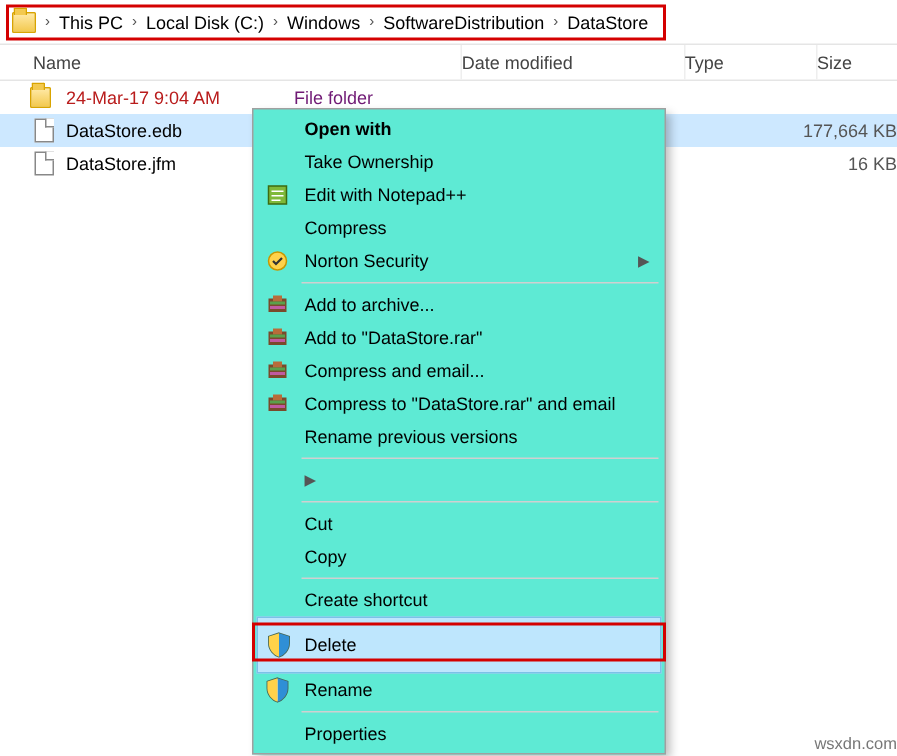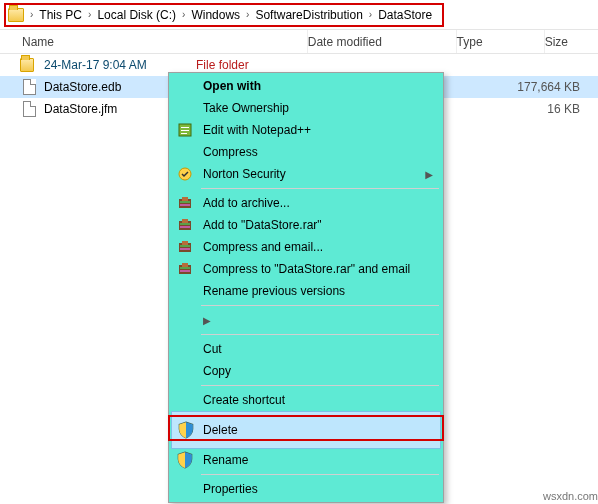--- a/index.html
+++ b/index.html
@@ -18,23 +18,23 @@
 .col-type { width:90px; }
 .col-size { flex:1; text-align:right; padding-right:30px; }
 .cols > div { border-right:1px solid #eee; height:100%; display:flex; align-items:center; }
 .cols > div:last-child { border-right:none; }
 
 .rows { }
 .row { display:flex; align-items:center; height:22px; }
 .row.sel { background:#cde8ff; }
 .row .ic { width:18px; display:flex; justify-content:center; margin-left:20px; margin-right:6px; }
 .row .nm { flex: 0 0 226px; }
-.row .dt { flex: 0 0 152px; color:#0c4a6e; }
-.row .tp { flex: 0 0 90px; color:#b91c1c; }
-.row .sz { flex:1; text-align:right; padding-right:18px; color:#555; }
+.row .dt { flex: 0 0 152px; color:#b91c1c; }
+.row .tp { flex: 0 0 90px; color:#701a75; }
+.row .sz { flex:1; text-align:right; color:#555; }
 .file-ico { width:13px; height:16px; border:1px solid #888; background:#fff; position:relative; }
 .file-ico::before { content:""; position:absolute; right:-1px; top:-1px; width:5px; height:5px; background:#fff; border-left:1px solid #888; border-bottom:1px solid #888; }
 
 .ctx { position:absolute; left:168px; top:72px; width:276px; background:#5eead4; border:1px solid #a0a0a0; box-shadow:3px 3px 6px rgba(0,0,0,.25); padding:2px; }
 .ctx-sep { height:1px; background:#d0d0d0; margin:3px 2px 3px 30px; }
 .ctx-item { display:flex; align-items:center; height:22px; position:relative; padding-left:32px; padding-right:8px; cursor:default; }
 .ctx-item.hi { background:#bee6fd; border:1px solid #7cc0e8; padding-left:31px; padding-right:7px; height:38px; }
 .ctx-item .lbl { flex:1; color:#000; }
 .ctx-item .sub { color:#555; font-size:10px; }
 .ctx-ico { position:absolute; left:5px; width:18px; height:18px; display:flex; align-items:center; justify-content:center; }

